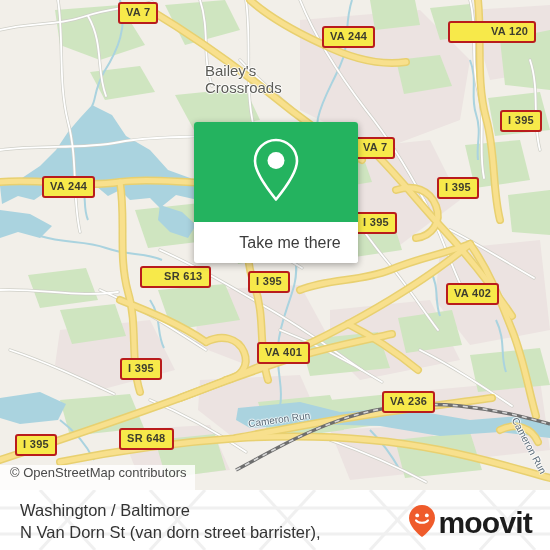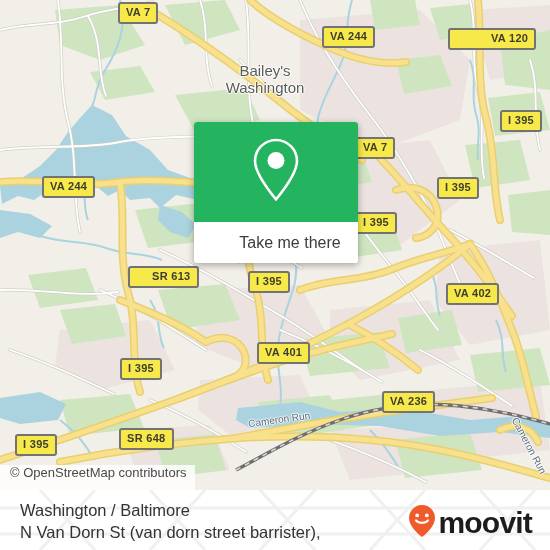--- a/index.html
+++ b/index.html
@@ -35,41 +35,40 @@
     left: 0; top: 0;
     width: 550px;
     height: 490px;
     display: block;
   }
 
   
   .shield {
     position: absolute;
     background: #f7e94a;
-    border: 2px solid #737373;
+    border: 2px solid #b91c1c;
     border-radius: 3px;
     color: #3d3d2e;
     font-family: "Liberation Sans", sans-serif;
     font-size: 11px;
     font-weight: bold;
     line-height: 1;
     padding: 3px 6px 4px 6px;
     white-space: nowrap;
     letter-spacing: 0.3px;
     box-sizing: border-box;
   }
 
   
   .place-label {
     position: absolute;
     color: #5b5b56;
     font-family: "Liberation Sans", sans-serif;
     font-size: 15px;
     line-height: 17px;
-    text-align: center;
     white-space: nowrap;
     text-shadow: 1px 0 1px #fff, -1px 0 1px #fff, 0 1px 1px #fff, 0 -1px 1px #fff;
   }
   .water-label {
     position: absolute;
     color: #5a6b78;
     font-family: "Liberation Sans", sans-serif;
     font-size: 10px;
     white-space: nowrap;
     text-shadow: 1px 0 1px #fff, -1px 0 1px #fff, 0 1px 1px #fff, 0 -1px 1px #fff;
@@ -358,38 +357,38 @@
       <g>
         <path d="M236,470 C270,452 300,434 340,420 C380,406 420,402 460,406
                  C500,410 528,418 550,424" stroke="#6e6e6e" fill="none" stroke-width="3.4"></path>
         <path d="M236,470 C270,452 300,434 340,420 C380,406 420,402 460,406
                  C500,410 528,418 550,424" stroke="#d8d8d8" fill="none" stroke-width="1.6" stroke-dasharray="5 5"></path>
       </g>
     </svg>
 
     <div class="shield" style="left:118px;  top:2px;">VA 7</div>
     <div class="shield" style="left:322px;  top:26px;">VA 244</div>
-    <div class="shield" style="left:448px;  top:28px;padding-left:41px;">VA 120</div>
+    <div class="shield" style="left:448px;  top:21px;padding-left:41px;">VA 120</div>
     <div class="shield" style="left:500px;  top:110px;">I 395</div>
     <div class="shield" style="left:42px;   top:176px;">VA 244</div>
     <div class="shield" style="left:355px;  top:137px;">VA 7</div>
     <div class="shield" style="left:437px;  top:177px;">I 395</div>
     <div class="shield" style="left:355px;  top:212px;">I 395</div>
-    <div class="shield" style="left:128px;  top:266px;padding-left:22px;">SR 613</div>
+    <div class="shield" style="left:140px;  top:266px;padding-left:22px;">SR 613</div>
     <div class="shield" style="left:248px;  top:271px;">I 395</div>
     <div class="shield" style="left:446px;  top:283px;">VA 402</div>
     <div class="shield" style="left:214px;  top:342px;margin-left:43px;">VA 401</div>
     <div class="shield" style="left:120px;  top:358px;">I 395</div>
     <div class="shield" style="left:382px;  top:371px;margin-top:20px;">VA 236</div>
     <div class="shield" style="left:119px;  top:428px;">SR 648</div>
     <div class="shield" style="left:15px;   top:434px;">I 395</div>
 
     <div class="place-label" style="left:205px; top:62px; width:120px;">
       <div>Bailey's</div>
-      <div>Washington</div>
+      <div>Crossroads</div>
     </div>
 
     <div class="water-label" style="left:248px; top:414px; transform:rotate(-8deg);">Cameron Run</div>
     <div class="water-label" style="left:498px; top:440px; transform:rotate(62deg);">Cameron Run</div>
 
     <div id="attribution">
       <span>© OpenStreetMap contributors</span>
     </div>
 
     <div id="card">

